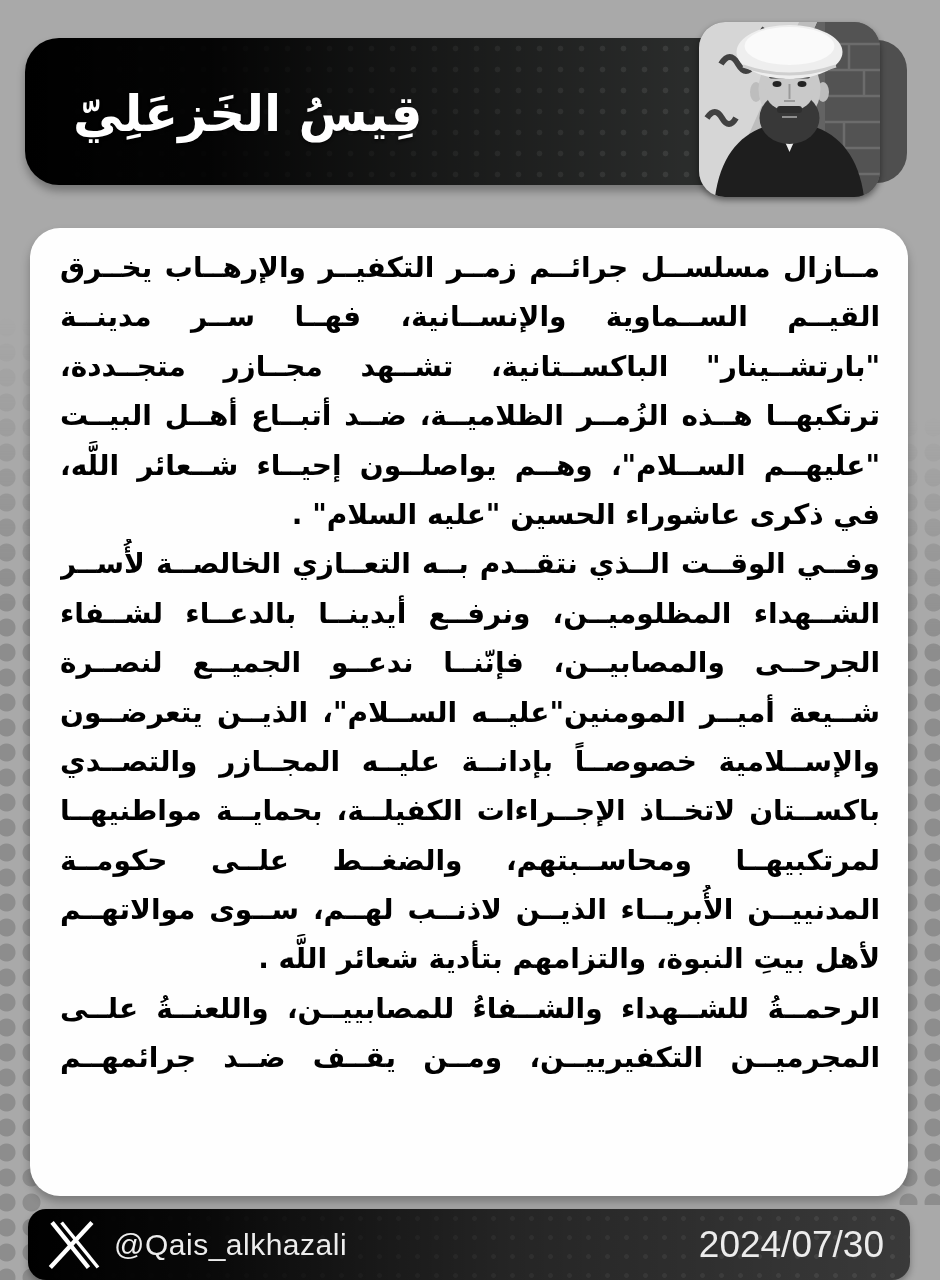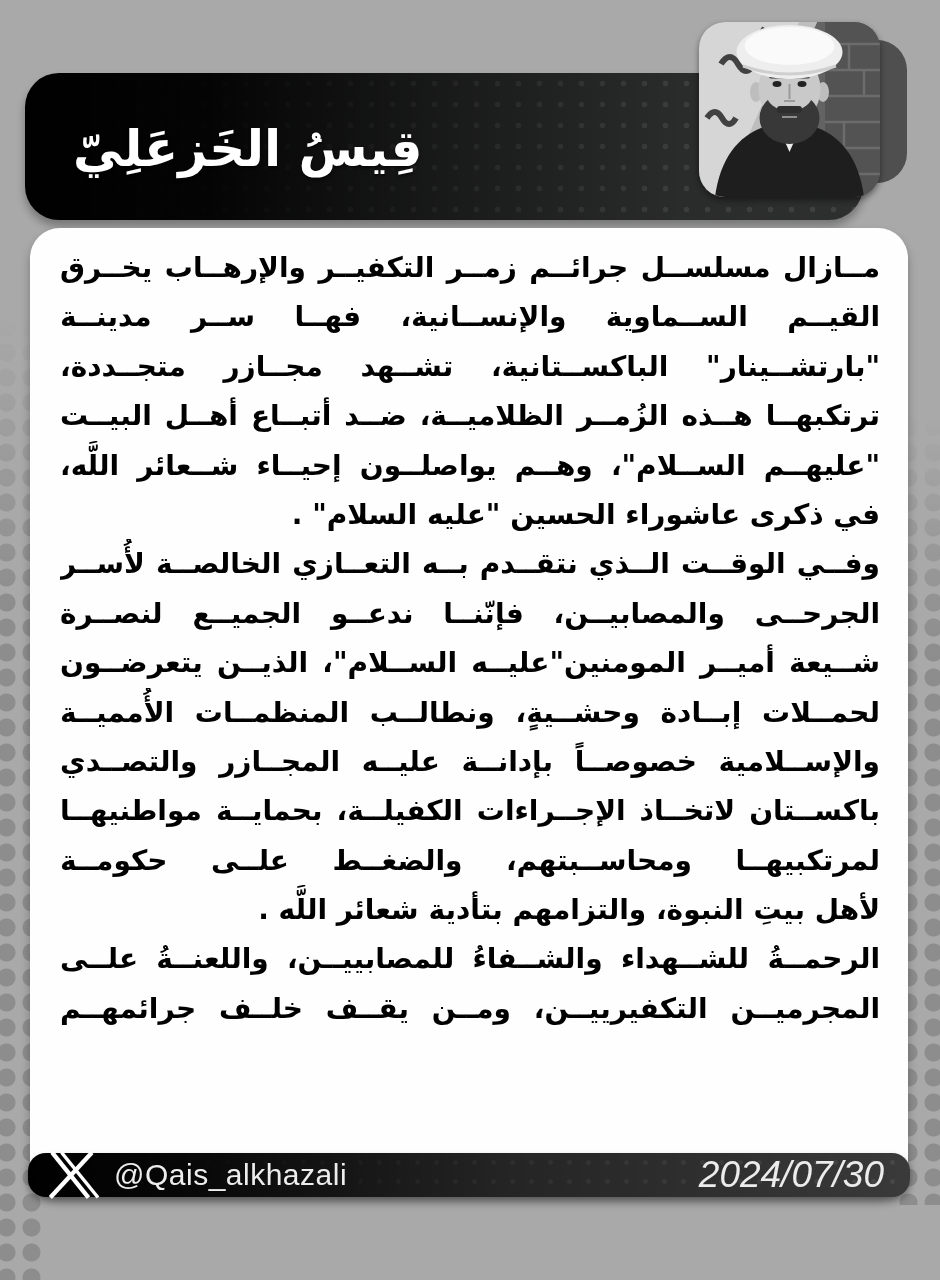--- a/index.html
+++ b/index.html
@@ -20,21 +20,20 @@
 
   
   .banner{
     position:absolute;left:25px;top:38px;width:838px;height:147px;border-radius:34px;
     background-color:#333534;
     background-image:
       linear-gradient(90deg,#000 0%,rgba(0,0,0,.92) 22%,rgba(0,0,0,.55) 48%,rgba(0,0,0,.18) 78%,rgba(0,0,0,.10) 100%),
       radial-gradient(circle,rgba(255,255,255,.10) 2.5px,rgba(0,0,0,0) 3.2px);
     background-size:auto,21px 21px;
     box-shadow:0 6px 9px rgba(0,0,0,.30);
-    margin-top:35px;
   }
   .calligraphy{
     position:absolute;left:48px;top:26px;height:95px;line-height:100px;
     color:#fff;font-size:50px;font-weight:bold;white-space:nowrap;
     text-shadow:0 2px 3px rgba(0,0,0,.6);
     direction:rtl;
   }
   
   .photo-shadow{
     position:absolute;left:722px;top:40px;width:185px;height:143px;border-radius:30px;
@@ -53,39 +52,38 @@
     direction:rtl;box-shadow:0 6px 10px rgba(0,0,0,.28);
   }
   .ln{
     height:49.4px;line-height:49.4px;font-size:28px;font-weight:bold;color:#000;
     text-align:justify;text-align-last:justify;overflow:hidden;white-space:normal;
   }
   .ln.end{text-align-last:right;}
 
   
   .bar{
-    position:absolute;left:28px;top:1153px;width:882px;height:44px;border-radius:18px;
+    position:absolute;left:28px;top:1209px;width:882px;height:71px;border-radius:18px;
     box-sizing:border-box;display:flex;align-items:center;padding:0 26px 0 16px;
     background-color:#4a4a4a;
     background-image:
       linear-gradient(90deg,#000 0%,rgba(0,0,0,.9) 18%,rgba(0,0,0,.5) 55%,rgba(0,0,0,.22) 100%),
       radial-gradient(circle,rgba(255,255,255,.10) 2px,rgba(0,0,0,0) 2.8px);
     background-size:auto,19px 19px;
     box-shadow:0 4px 7px rgba(0,0,0,.30);
   }
   .xlogo{width:56px;height:52px;flex:0 0 auto;margin-right:14px;}
   .xlogo svg{display:block;width:100%;height:100%;}
   .handle{
     color:#ededed;font-size:30px;font-family:"Liberation Sans",sans-serif;
     letter-spacing:.5px;
   }
   .date{
     margin-left:auto;color:#ececec;font-size:37px;
     font-family:"Liberation Sans",sans-serif;
-    font-style:italic;
   }
 </style>
 </head>
 <body>
 
 <div class="stage">
 
   <div class="dots dots-left"></div>
   <div class="dots dots-right"></div>
 
@@ -139,29 +137,30 @@
   </div>
 
   <main class="card">
     <div class="ln">مــازال مسلســل جرائــم زمــر التكفيــر والإرهــاب يخــرق كل</div>
     <div class="ln">القيــم الســماوية والإنســانية، فهــا ســر مدينــة</div>
     <div class="ln">"بارتشــينار" الباكســتانية، تشــهد مجــازر متجــددة،</div>
     <div class="ln">ترتكبهــا هــذه الزُمــر الظلاميــة، ضــد أتبــاع أهــل البيــت</div>
     <div class="ln">"عليهــم الســلام"، وهــم يواصلــون إحيــاء شــعائر اللَّه،</div>
     <div class="ln end">في ذكرى عاشوراء الحسين "عليه السلام" .</div>
     <div class="ln">وفــي الوقــت الــذي نتقــدم بــه التعــازي الخالصــة لأُســر</div>
+    <div class="ln">الشــهداء المظلوميــن، ونرفــع أيدينــا بالدعــاء لشــفاء</div>
     <div class="ln">الجرحــى والمصابيــن، فإنّنــا ندعــو الجميــع لنصــرة</div>
     <div class="ln">شــيعة أميــر المومنين"عليــه الســلام"، الذيــن يتعرضــون</div>
-    <div class="ln">لحمــلات إبــادة وحشــيةٍ، ونطالــب المنظمــات الأُمميــة</div>
     <div class="ln">والإســلامية خصوصــاً بإدانــة عليــه المجــازر والتصــدي</div>
     <div class="ln">باكســتان لاتخــاذ الإجــراءات الكفيلــة، بحمايــة مواطنيهــا</div>
     <div class="ln">لمرتكبيهــا ومحاســبتهم، والضغــط علــى حكومــة</div>
+    <div class="ln">المدنييــن الأُبريــاء الذيــن لاذنــب لهــم، ســوى موالاتهــم</div>
     <div class="ln end">لأهل بيتِ النبوة، والتزامهم بتأدية شعائر اللَّه .</div>
     <div class="ln">الرحمــةُ للشــهداء والشــفاءُ للمصابييــن، واللعنــةُ علــى</div>
-    <div class="ln">المجرميــن التكفيرييــن، ومــن يقــف خلــف جرائمهــم</div>
+    <div class="ln">المجرميــن التكفيرييــن، ومــن يقــف ضــد جرائمهــم</div>
   </main>
 
   <footer class="bar">
     <span class="xlogo">
       <svg viewBox="0 0 64 60">
         <line x1="9" y1="4" x2="51" y2="56" stroke="#fff" stroke-width="5"></line>
         <line x1="20" y1="4" x2="62" y2="56" stroke="#fff" stroke-width="4"></line>
         <line x1="55" y1="4" x2="7" y2="56" stroke="#fff" stroke-width="5"></line>
       </svg>
     </span>

